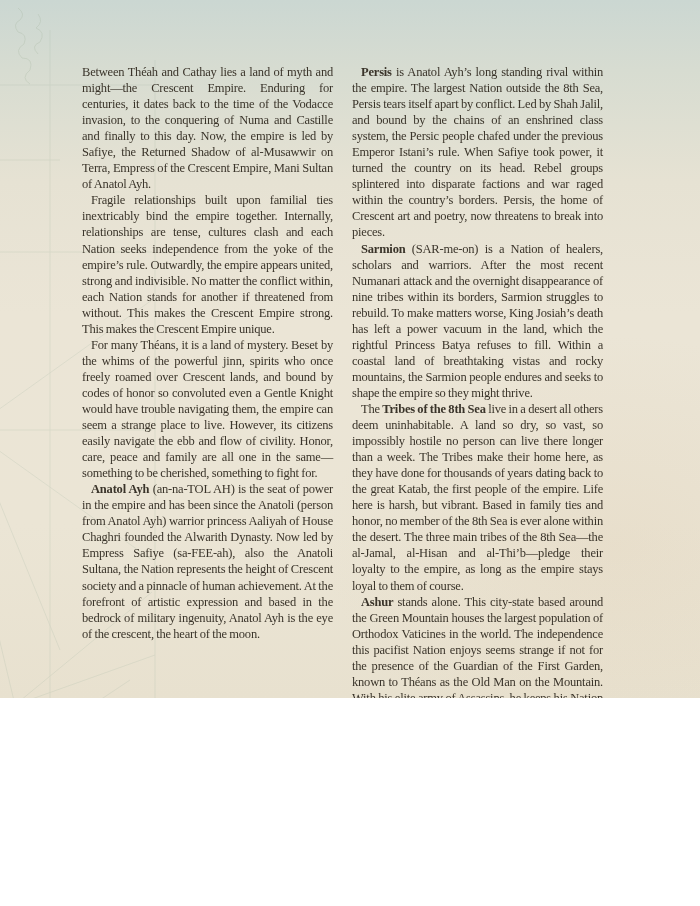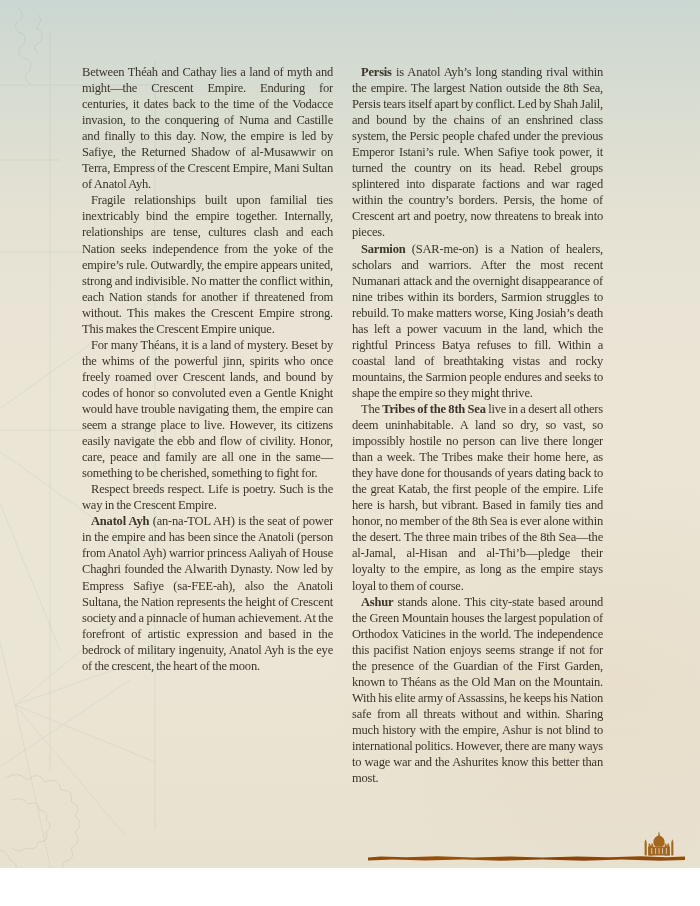--- a/index.html
+++ b/index.html
@@ -1,18 +1,18 @@
 <!DOCTYPE html>
 <html><head>
 <meta charset="utf-8">
 <style>
   html,body{margin:0;padding:0;}
   body{width:700px;height:906px;overflow:hidden;}
   .page{
-    position:relative;width:700px;height:868px;overflow:hidden;
+    position:relative;width:700px;height:698px;overflow:hidden;
     background:
       radial-gradient(ellipse 420px 300px at 88% 78%, rgba(213,183,146,0.14), rgba(213,183,146,0) 70%),
       linear-gradient(180deg,#cbd7d2 0%,#d7dcd1 10%,#e6e2d3 26%,#ebe5d6 45%,#ebe5d5 75%,#e8e1cf 100%);
     font-family:"Liberation Serif","DejaVu Serif",serif;
   }
   .map-texture{position:absolute;top:0;left:0;pointer-events:none;}
   .content{
     position:absolute;top:64px;left:82px;width:521px;
     display:flex;gap:19px;
   }
@@ -82,21 +82,20 @@
       <path d="M12,800 q10,-4 16,4 q10,-4 12,6 q10,2 6,10 q8,6 0,12 q4,10 -8,10 q-2,10 -12,6 q-8,6 -14,0"></path>
       <path d="M0,850 q8,2 10,10 q8,2 6,12 q6,6 -2,12 q2,10 -10,10"></path>
     </g>
   </svg>
 
   <div class="content">
     <div class="col" id="col-0">
         <p class="body-para"><span>Between Théah and Cathay lies a land of myth and might—the Crescent Empire. Enduring for centuries, it dates back to the time of the Vodacce invasion, to the conquering of Numa and Castille and finally to this day. Now, the empire is led by Safiye, the Returned Shadow of al-Musawwir on Terra, Empress of the Crescent Empire, Mani Sultan of Anatol Ayh.</span></p>
         <p class="body-para indent"><span>Fragile relationships built upon familial ties inextricably bind the empire together. Internally, relationships are tense, cultures clash and each Nation seeks independence from the yoke of the empire’s rule. Outwardly, the empire appears united, strong and indivisible. No matter the conflict within, each Nation stands for another if threatened from without. This makes the Crescent Empire strong. This makes the Crescent Empire unique.</span></p>
         <p class="body-para indent"><span>For many Théans, it is a land of mystery. Beset by the whims of the powerful jinn, spirits who once freely roamed over Crescent lands, and bound by codes of honor so convoluted even a Gentle Knight would have trouble navigating them, the empire can seem a strange place to live. However, its citizens easily navigate the ebb and flow of civility. Honor, care, peace and family are all one in the same—something to be cherished, something to fight for.</span></p>
-        <p class="body-para indent"><span>Respect breeds respect. Life is poetry. Such is the way in the Crescent Empire.</span></p>
         <p class="body-para indent"><span class="lead-bold">Anatol Ayh</span><span> (an-na-TOL AH) is the seat of power in the empire and has been since the Anatoli (person from Anatol Ayh) warrior princess Aaliyah of House Chaghri founded the Alwarith Dynasty. Now led by Empress Safiye (sa-FEE-ah), also the Anatoli Sultana, the Nation represents the height of Crescent society and a pinnacle of human achievement. At the forefront of artistic expression and based in the bedrock of military ingenuity, Anatol Ayh is the eye of the crescent, the heart of the moon.</span></p>
       </div>
     <div class="col" id="col-1">
         <p class="body-para indent"><span class="lead-bold">Persis</span><span> is Anatol Ayh’s long standing rival within the empire. The largest Nation outside the 8th Sea, Persis tears itself apart by conflict. Led by Shah Jalil, and bound by the chains of an enshrined class system, the Persic people chafed under the previous Emperor Istani’s rule. When Safiye took power, it turned the country on its head. Rebel groups splintered into disparate factions and war raged within the country’s borders. Persis, the home of Crescent art and poetry, now threatens to break into pieces.</span></p>
         <p class="body-para indent"><span class="lead-bold">Sarmion</span><span> (SAR-me-on) is a Nation of healers, scholars and warriors. After the most recent Numanari attack and the overnight disappearance of nine tribes within its borders, Sarmion struggles to rebuild. To make matters worse, King Josiah’s death has left a power vacuum in the land, which the rightful Princess Batya refuses to fill. Within a coastal land of breathtaking vistas and rocky mountains, the Sarmion people endures and seeks to shape the empire so they might thrive.</span></p>
         <p class="body-para indent"><span>The </span><span class="lead-bold">Tribes of the 8th Sea</span><span> live in a desert all others deem uninhabitable. A land so dry, so vast, so impossibly hostile no person can live there longer than a week. The Tribes make their home here, as they have done for thousands of years dating back to the great Katab, the first people of the empire. Life here is harsh, but vibrant. Based in family ties and honor, no member of the 8th Sea is ever alone within the desert. The three main tribes of the 8th Sea—the al-Jamal, al-Hisan and al-Thi’b—pledge their loyalty to the empire, as long as the empire stays loyal to them of course.</span></p>
         <p class="body-para indent"><span class="lead-bold">Ashur</span><span> stands alone. This city-state based around the Green Mountain houses the largest population of Orthodox Vaticines in the world. The independence this pacifist Nation enjoys seems strange if not for the presence of the Guardian of the First Garden, known to Théans as the Old Man on the Mountain. With his elite army of Assassins, he keeps his Nation safe from all threats without and within. Sharing much history with the empire, Ashur is not blind to international politics. However, there are many ways to wage war and the Ashurites know this better than most.</span></p>
       </div>
   </div>
 

